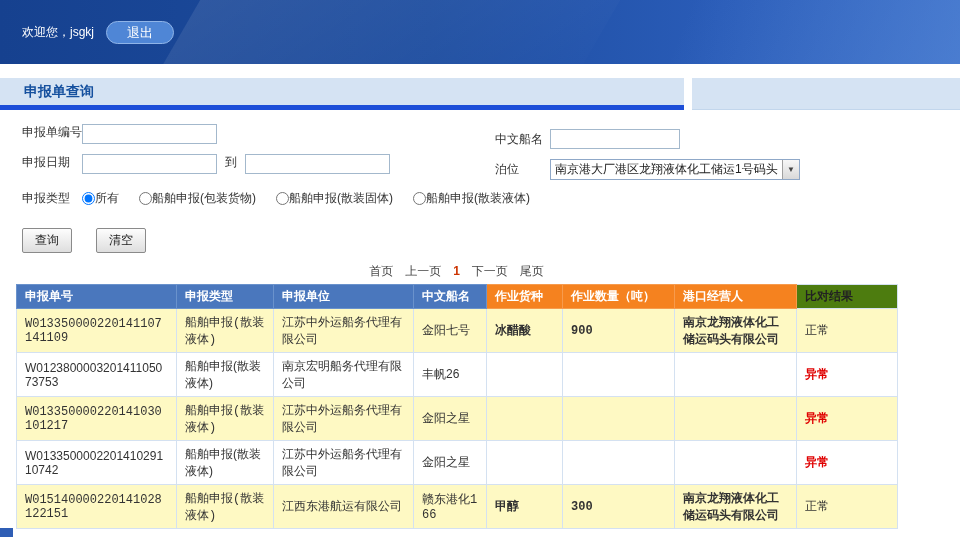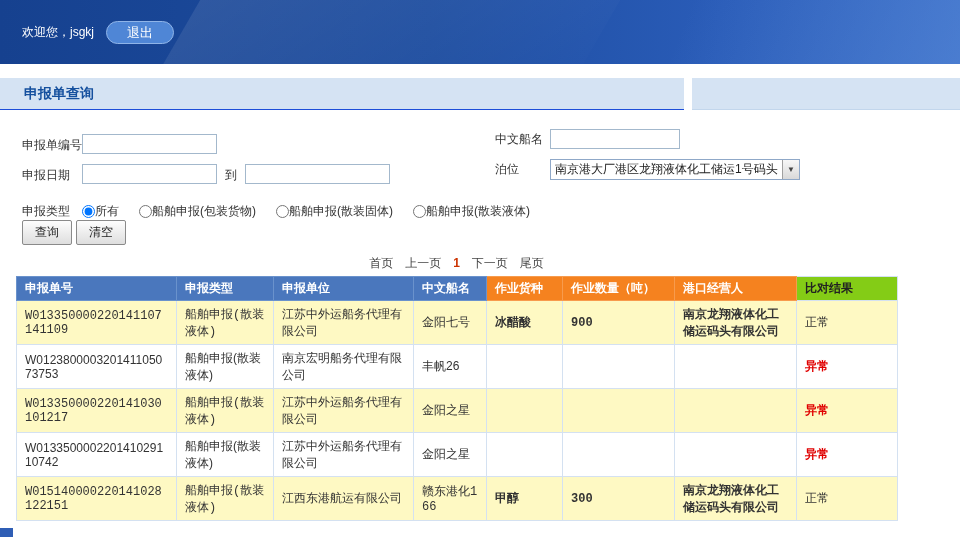--- a/index.html
+++ b/index.html
@@ -18,63 +18,63 @@
   .title { position:relative; z-index:2; color:#fff; font-size:19px; font-weight:bold; letter-spacing:1px; }
   .header-right { position:relative; z-index:2; display:flex; align-items:center; gap:12px; }
   .welcome { color:#fff; font-size:12px; }
   .logout-btn { background:#4f86d6; border:1px solid #8fb4e8; color:#fff; font-size:13px;
     padding:4px 20px; border-radius:13px; cursor:pointer; line-height:1; }
 
   .gap-strip { height:14px; background:#fff; }
 
   
   .tabstrip { height:32px; display:flex; }
-  .tab-left { width:684px; background:#d5e3f3; border-bottom:1px solid #1d4ed8; display:flex; align-items:center; }
+  .tab-left { width:684px; background:#d5e3f3; border-bottom:5px solid #1d4ed8; display:flex; align-items:center; }
   .tab-gap { width:8px; background:#ffffff; }
   .tab-right { flex:1; background:#d5e3f3; border-bottom:1px solid #c2d6ec; }
   .tab-label { color:#15509e; font-weight:bold; font-size:14px; padding-left:24px; }
 
   
   .form-area { padding:14px 0 0 22px; font-size:12px; color:#333; }
-  .form-row { position:relative; height:30px; display:flex; align-items:flex-end; }
+  .form-row { position:relative; height:30px; display:flex; align-items:flex-start; }
   .flabel { width:60px; flex:0 0 60px; }
   input.txt { height:20px; border:1px solid #a3b8cc; width:135px; font-size:12px; padding:1px 4px; background:#fff; }
   input.txt.wide { width:145px; }
   .to-label { margin:0 8px; }
   .right-group { position:absolute; left:473px; top:0; height:30px; display:flex; align-items:center; }
   .rlabel { width:55px; flex:0 0 55px; }
   input.txt.ship { width:130px; }
 
   .select-box { width:250px; height:21px; border:1px solid #8fa8c8; background:#fff;
     display:flex; align-items:center; justify-content:space-between; cursor:pointer; }
   .select-text { font-size:12px; padding-left:4px; white-space:nowrap; overflow:hidden; color:#222; }
   .select-arrow { width:17px; height:19px; flex:0 0 17px; background:linear-gradient(#f7f7f7,#d9d9d9);
     border-left:1px solid #a0a0a0; display:flex; align-items:center; justify-content:center;
     font-size:8px; color:#444; }
 
   .radio-group { display:flex; align-items:center; gap:20px; }
   .radio-item { display:flex; align-items:center; cursor:pointer; }
   .radio-item input { margin:0; }
 
-  .btn-row { margin-top:0; display:flex; gap:4px; }
+  .btn-row { margin-top:8px; display:flex; gap:24px; }
   .btn { font-size:12px; padding:3px 12px; border:1px solid #8a8a8a;
     background:linear-gradient(#fdfdfd,#dedede); cursor:pointer; color:#222; border-radius:2px; }
 
   
   .pagination { width:881px; margin:10px 0 4px 16px; text-align:center; font-size:12px; color:#444; }
   .pagination span { margin:0 6px; cursor:pointer; }
   .page-current { color:#cc3300; font-weight:bold; cursor:default !important; }
 
   
   table.grid { width:881px; margin-left:16px; border-collapse:collapse; font-size:12px; table-layout:fixed; }
   .grid th, .grid td { border:1px solid #d4e1f1; padding:3px 8px; text-align:left; vertical-align:middle; word-break:break-all; }
   .grid th { height:24px; font-weight:bold; font-size:12px; }
   .th-blue  { background:#4a77bd; color:#fff; border-color:#6a92cc !important; }
   .th-orange{ background:#f5821f; color:#fff; border-color:#f79b4d !important; }
-  .th-result{ background:#84cc16; color:#222; }
+  .th-result{ background:#4d7c0f; color:#222; }
   .grid td { color:#333; height:44px; background:#fff; }
   .grid tr.alt td { background:#fef9c3;font-family:Liberation Mono, monospace; }
   .hl { color:#e8820c; font-weight:bold; }
   .qty { text-align:center; }
   .result.normal { color:#333; }
   .result.abnormal { color:#e00000; font-weight:bold; }
 
   .footer-marker { position:absolute; left:0; bottom:1px; width:13px; height:9px; background:#2f5eb5; }
 </style>
 </head>

